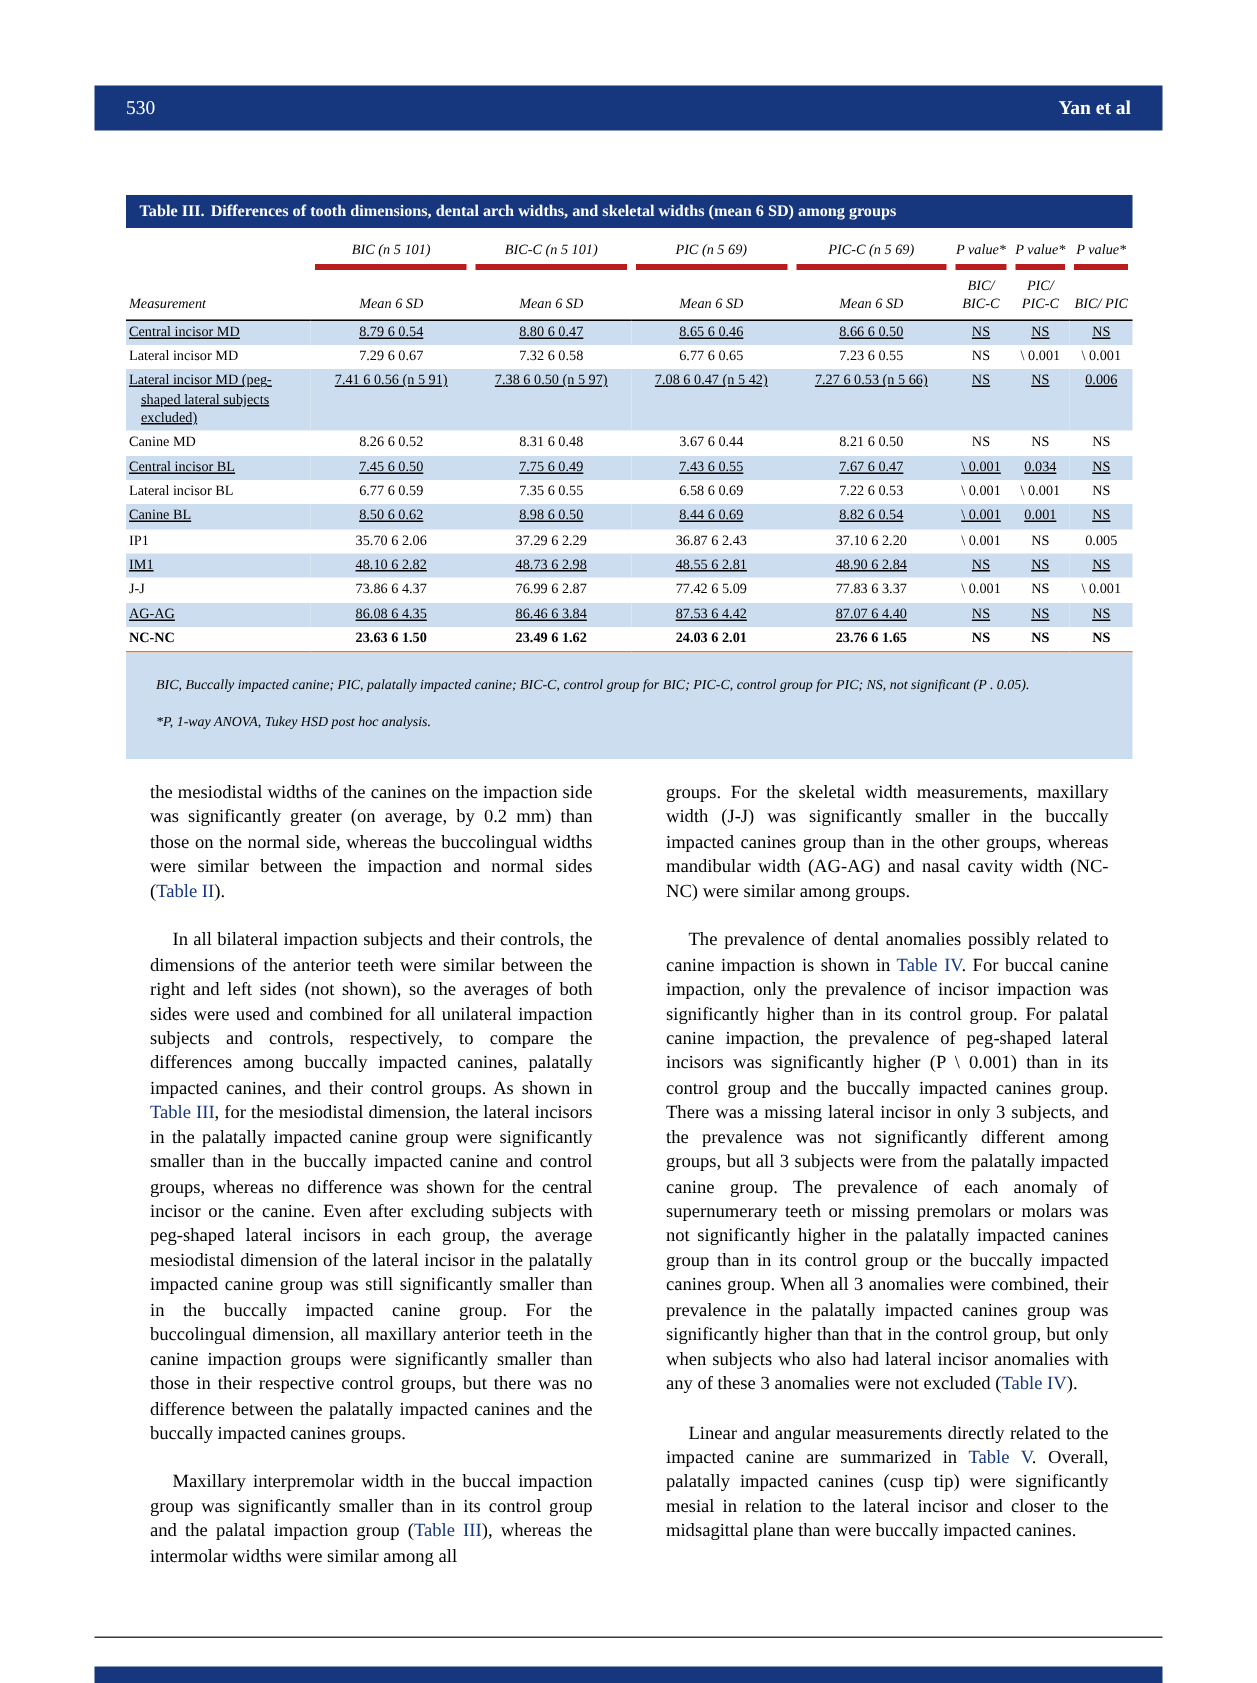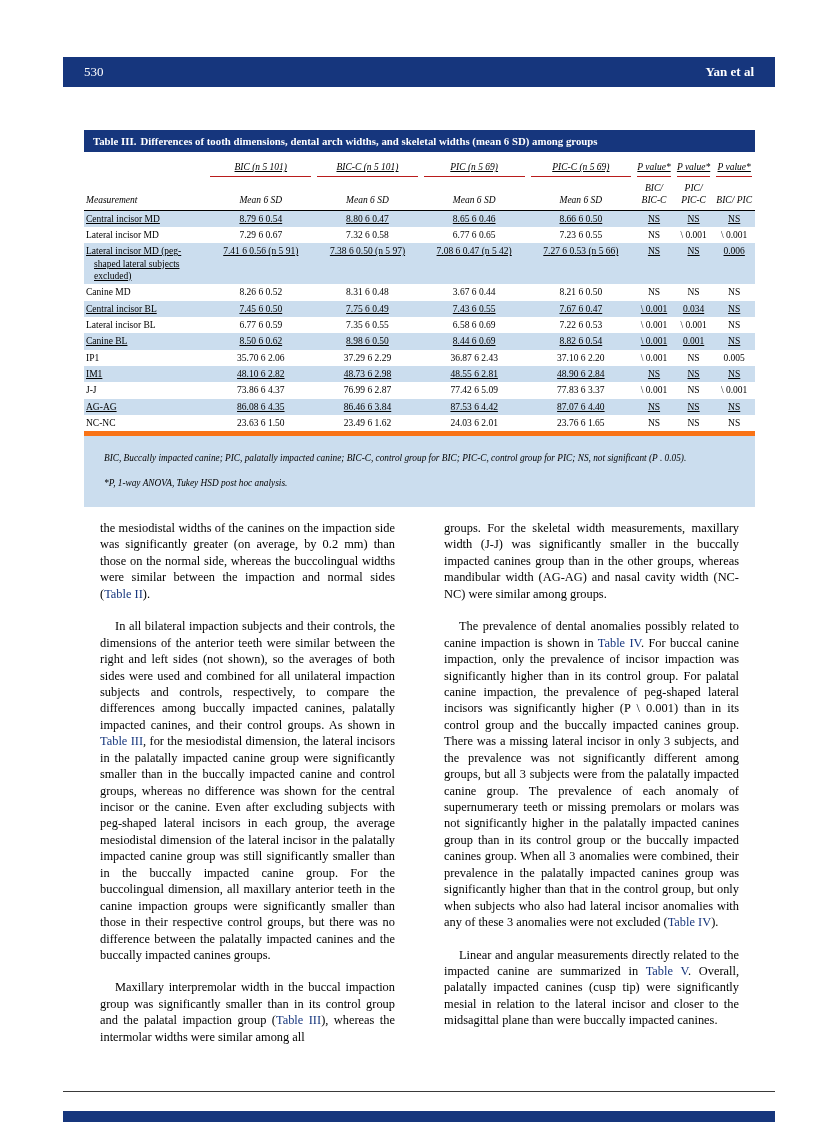--- a/index.html
+++ b/index.html
@@ -16,29 +16,29 @@
     color:#fff;display:flex;justify-content:space-between;align-items:center;padding:0 21px;font-size:13px;}
   .runhead .author{font-weight:bold;}
 
   
   .tablewrap{position:absolute;left:84px;top:130px;width:671px;}
   .tcaption{background:var(--navy);color:#fff;font-size:10.8px;font-weight:bold;padding:5px 9px 4px 9px;line-height:1.25;}
   .tcaption .tlabel{margin-right:4px;}
   table{width:100%;border-collapse:collapse;font-size:9.5px;line-height:1.3;table-layout:fixed;}
   th{font-weight:normal;font-style:italic;vertical-align:bottom;}
   tr.grouprow th{padding:9px 3px 0 3px;text-align:center;}
-  tr.grouprow th .ul{display:block;border-bottom:1px solid #b91c1c;padding-bottom:2px;text-decoration:underline;}
+  tr.grouprow th .ul{display:block;border-bottom:4px solid #b91c1c;padding-bottom:2px;}
   tr.grouprow th.empty{border:none;}
   tr.subrow th{padding:5px 2px 3px 2px;border-bottom:1px solid #000;text-align:center;}
   tr.subrow th.meas{text-align:left;padding-left:2px;}
   tbody td{padding:2px 2px;vertical-align:top;}
   td.lbl{text-align:left;padding-left:10px;text-indent:-8px;}
   td.val, td.pv{text-align:center;}
   tr.shaded{background:var(--shade);text-decoration:underline;}
-  tbody tr:last-child td{border-bottom:5px solid #f97316;}
+  tbody tr:last-child td{border-bottom:1px solid #f97316;font-weight:bold;}
   .tfoot{background:var(--shade);font-size:9.3px;font-style:italic;line-height:1.4;padding:4px 8px 5px 8px;}
   .tfoot p{margin:12px;}
 
   
   .columns{position:absolute;left:84px;top:504px;width:671px;display:flex;gap:17px;}
   .col{width:327px;font-size:12.4px;line-height:1.325;text-align:justify;}
   .col p{margin:16px;text-indent:15px;}
   .col p.cont{text-indent:0;}
   .tlink{color:var(--link);cursor:pointer;}
 

